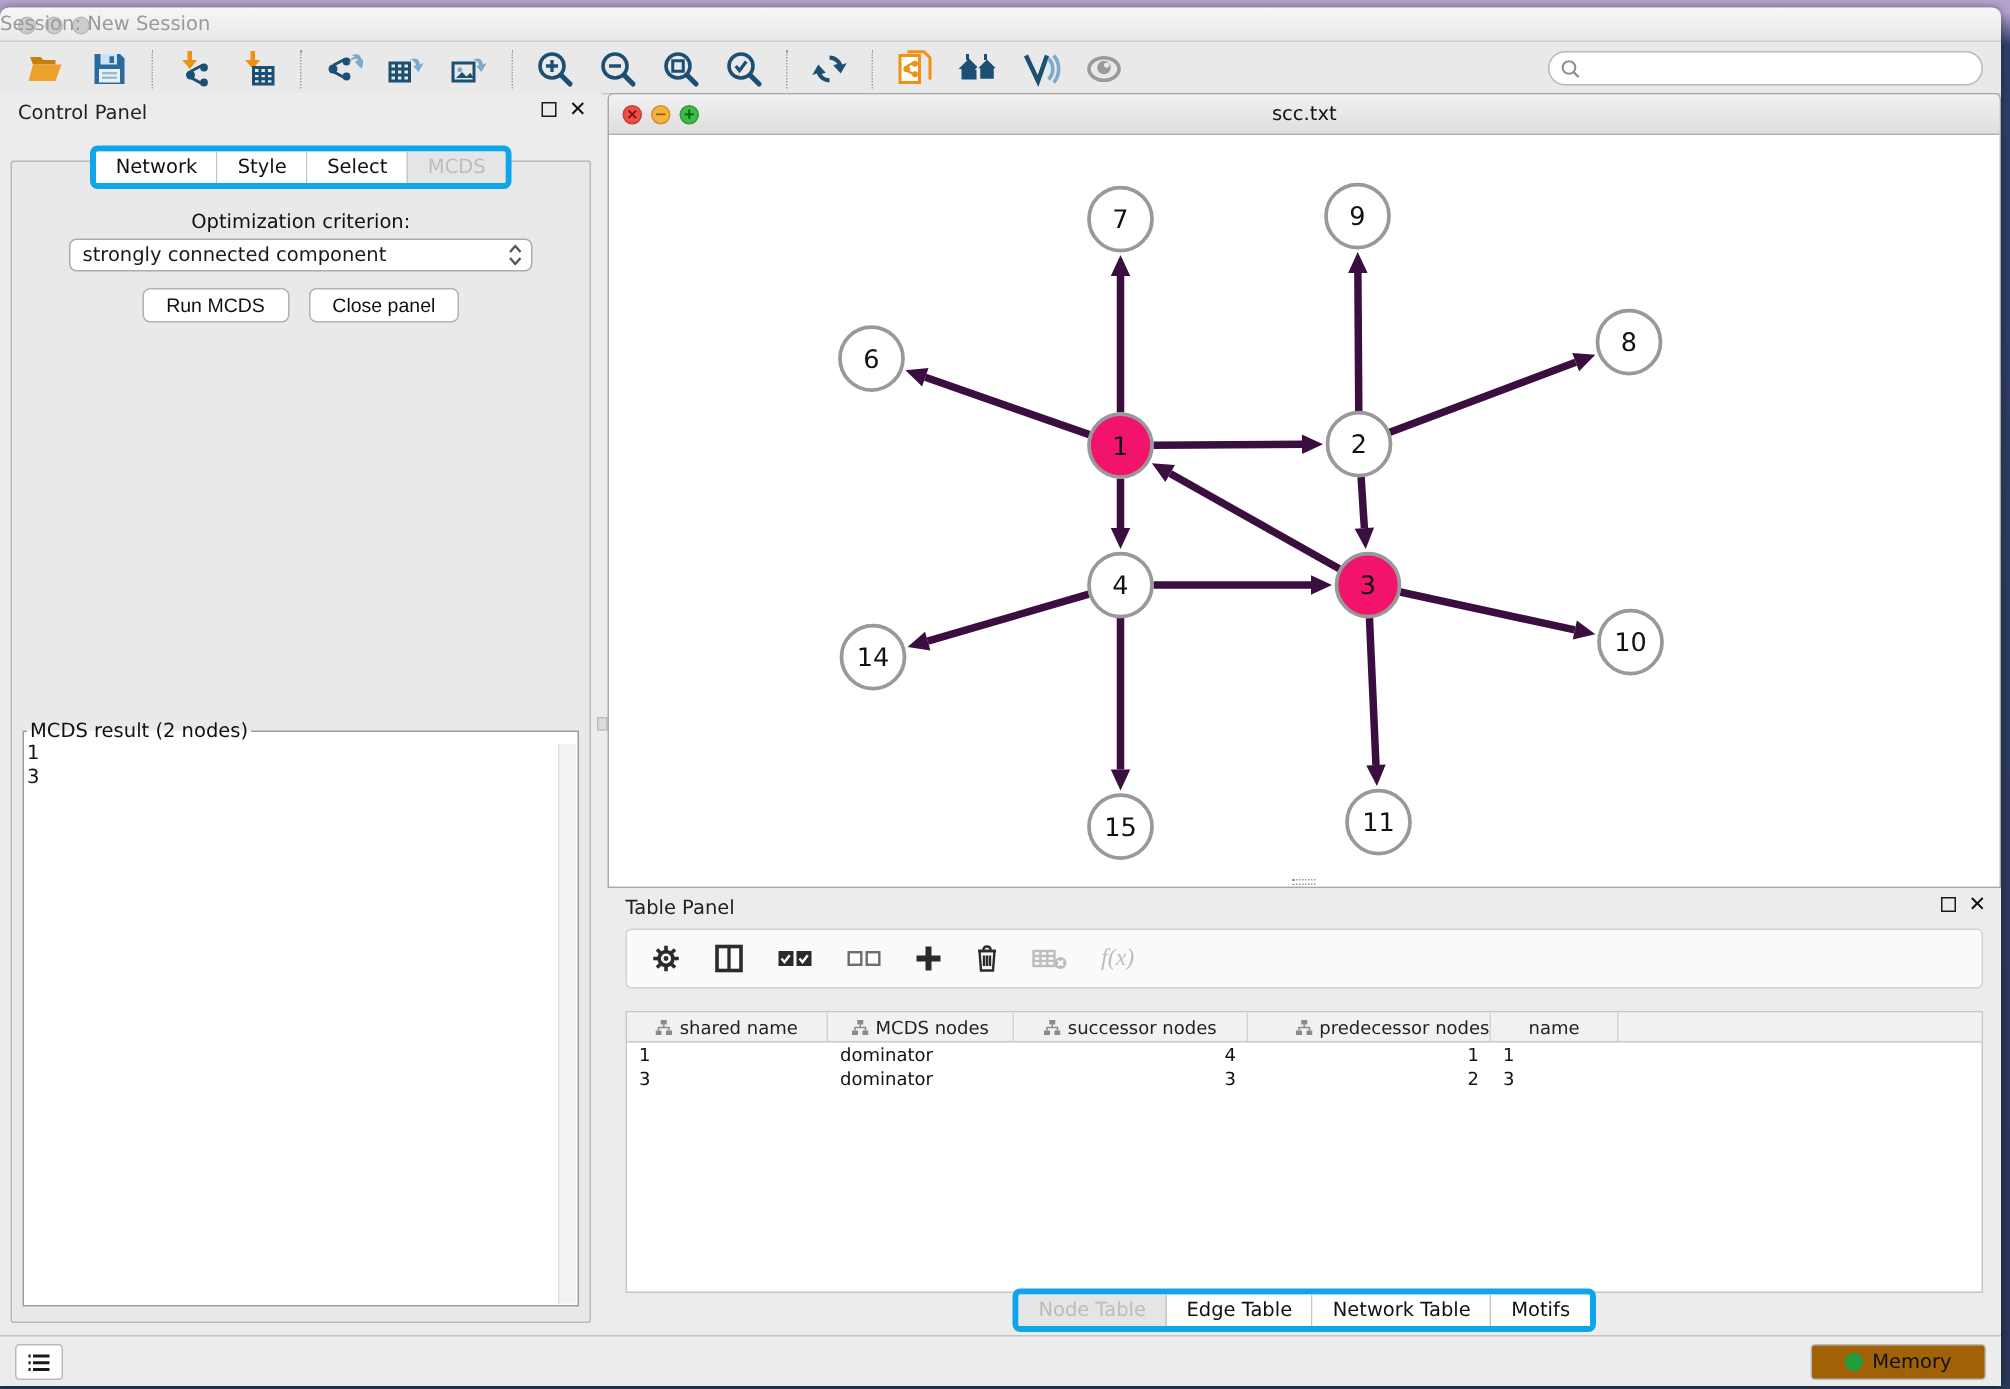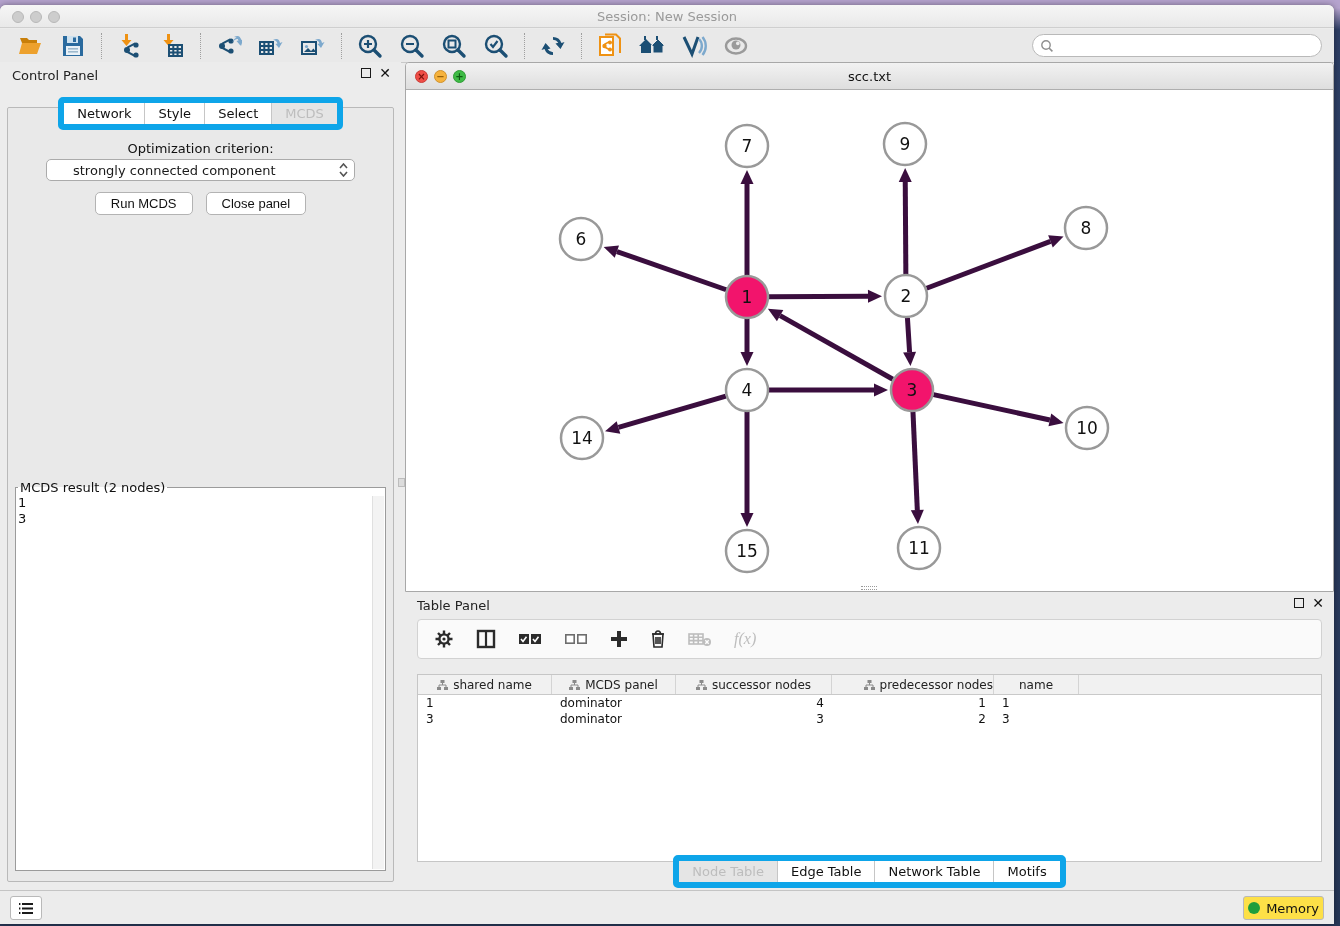--- a/index.html
+++ b/index.html
@@ -13,21 +13,21 @@
   .app-window {
     position:absolute; left:0; top:5px; width:1334px; height:919px;
     background:#ececec; border-radius:6px 6px 0 0; overflow:hidden;
     box-shadow:0 0 6px rgba(0,0,0,.4);
   }
   
   .titlebar {
     position:absolute; left:0; top:0; width:100%; height:23px;
     background:linear-gradient(#f6f6f6,#e9e9e9); border-bottom:1px solid #cfcfcf;
   }
-  .titlebar .title { position:absolute; left:0; right:0; top:4px; text-align:center; color:#9a9a9a; font-size:13px; }
+  .titlebar .title { position:absolute; left:0; right:0; top:4px; text-align:left; color:#9a9a9a; font-size:13px; }
   .tl-dot { position:absolute; top:6px; width:12px; height:12px; border-radius:50%; background:#cdcdcd; border:1px solid #b8b8b8; }
   
   .toolbar {
     position:absolute; left:0; top:24px; width:100%; height:34px;
     background:#e9e9e9; border-bottom:1px solid #c9c9c9;
     display:flex; align-items:center; padding-left:10px;
   }
   .tb-icon { width:30px; height:28px; display:flex; align-items:center; justify-content:center; margin:0 6px; flex:none; }
   .tb-sep { width:0; height:26px; border-left:1px dotted #9f9f9f; margin:0 7px; flex:none; }
   .search-box {
@@ -37,33 +37,33 @@
   }
   .search-box input { border:none; outline:none; flex:1; font-size:12px; background:transparent; margin-left:4px; }
   
   .control-panel { position:absolute; left:0; top:57px; width:401px; height:828px; background:#ececec; }
   .panel-header { position:absolute; left:0; top:0; width:100%; height:26px; }
   .panel-header .ph-title { position:absolute; left:12px; top:6px; font-size:13px; color:#222; }
   .ph-icons { position:absolute; right:10px; top:6px; display:flex; gap:8px; align-items:center; }
   .float-box { width:10px; height:10px; border:1.6px solid #1a1a1a; display:inline-block; }
   .close-x { font-size:14px; font-weight:bold; color:#111; line-height:10px; }
   .cp-tabs { position:absolute; left:0; top:35px; width:100%; display:flex; justify-content:center; z-index:3; }
-  .tab-group { display:flex; border:6px solid #0ea5e9; border-radius:5px; overflow:hidden; background:#fff; }
+  .tab-group { display:flex; border:4px solid #0ea5e9; border-radius:5px; overflow:hidden; background:#fff; }
   .tab-btn { padding:3px 13px; font-size:13px; background:#fff; color:#111; border-right:1px solid #c6c6c6; cursor:default; }
   .tab-btn:last-child { border-right:none; }
   .tab-btn.selected { background:#e5e5e5; color:#bdbdbd; }
   .cp-content {
     position:absolute; left:7px; right:7px; top:45px; bottom:8px;
     border:1px solid #b9b9b9; background:#e9e9e9; border-radius:2px;
   }
   .opt-label { position:absolute; left:0; right:0; top:33px; text-align:center; font-size:13px; color:#111; }
   .opt-select {
     position:absolute; left:38px; right:38px; top:51px; height:22px;
     background:#fff; border:1px solid #ababab; border-radius:5px;
-    display:flex; align-items:center; padding-left:26px; font-size:13px;
+    display:flex; align-items:center; padding-left:8px; font-size:13px;
   }
   .opt-select .chevrons { margin-left:auto; margin-right:6px; }
   .btn-row { position:absolute; left:0; right:0; top:84px; display:flex; justify-content:center; gap:13px; }
   .push-btn {
     background:#fff; border:1px solid #b3b3b3; border-radius:5px;
     padding:3px 15px; font-size:13px; color:#111;
   }
   .result-fieldset {
     position:absolute; left:7px; right:7px; top:372px; bottom:10px;
     border:1px solid #9b9b9b; background:#fff; margin:0; padding:0;
@@ -101,22 +101,22 @@
   .dt-row { display:flex; height:16px; }
   .dt-cell { font-size:12px; color:#111; padding:1px 8px; overflow:hidden; white-space:nowrap; }
   .tp-tabs { position:absolute; left:0; right:0; bottom:2px; display:flex; justify-content:center; }
   
   .statusbar {
     position:absolute; left:0; bottom:0; width:100%; height:34px;
     background:#ececec; border-top:1px solid #c4c4c4;
   }
   .list-btn { position:absolute; left:10px; top:5px; width:32px; height:24px; background:#fff; border:1px solid #b9b9b9; border-radius:3px;
     display:flex; align-items:center; justify-content:center; }
-  .memory-btn { position:absolute; right:10px; top:5px; height:24px; background:#fde047; border:1px solid #b9b9b9; border-radius:3px;
-    display:flex; align-items:center; gap:6px; padding:0 4px; font-size:13px; color:#111; }
+  .memory-btn { position:absolute; right:10px; top:5px; height:24px; background:#a16207; border:1px solid #b9b9b9; border-radius:3px;
+    display:flex; align-items:center; gap:6px; padding:0 22px; font-size:13px; color:#111; }
   .green-dot { width:12px; height:12px; border-radius:50%; background:#1f9б3c; }
   .green-dot { width:12px; height:12px; border-radius:50%; background:#1f9e3c; }
   svg { display:block; }
 </style>
 </head>
 <body>
 
 <div class="app-window">
 
   <div class="titlebar">
@@ -469,21 +469,21 @@
           </div>
           <div class="dt-hcell" style="width: 124px;">
             <svg width="11" height="10" viewBox="0 0 11 10">
               <g fill="#8a8a8a">
                 <rect x="3.5" y="0" width="4" height="3"></rect>
                 <rect x="0" y="7" width="4" height="3"></rect>
                 <rect x="7" y="7" width="4" height="3"></rect>
                 <path d="M5.5 3 v2 M2 7 V5 h7 v2" stroke="#8a8a8a" fill="none" stroke-width="1"></path>
               </g>
             </svg>
-            <span>MCDS panel</span>
+            <span>MCDS nodes</span>
           </div>
           <div class="dt-hcell" style="width: 156px;">
             <svg width="11" height="10" viewBox="0 0 11 10">
               <g fill="#8a8a8a">
                 <rect x="3.5" y="0" width="4" height="3"></rect>
                 <rect x="0" y="7" width="4" height="3"></rect>
                 <rect x="7" y="7" width="4" height="3"></rect>
                 <path d="M5.5 3 v2 M2 7 V5 h7 v2" stroke="#8a8a8a" fill="none" stroke-width="1"></path>
               </g>
             </svg>

